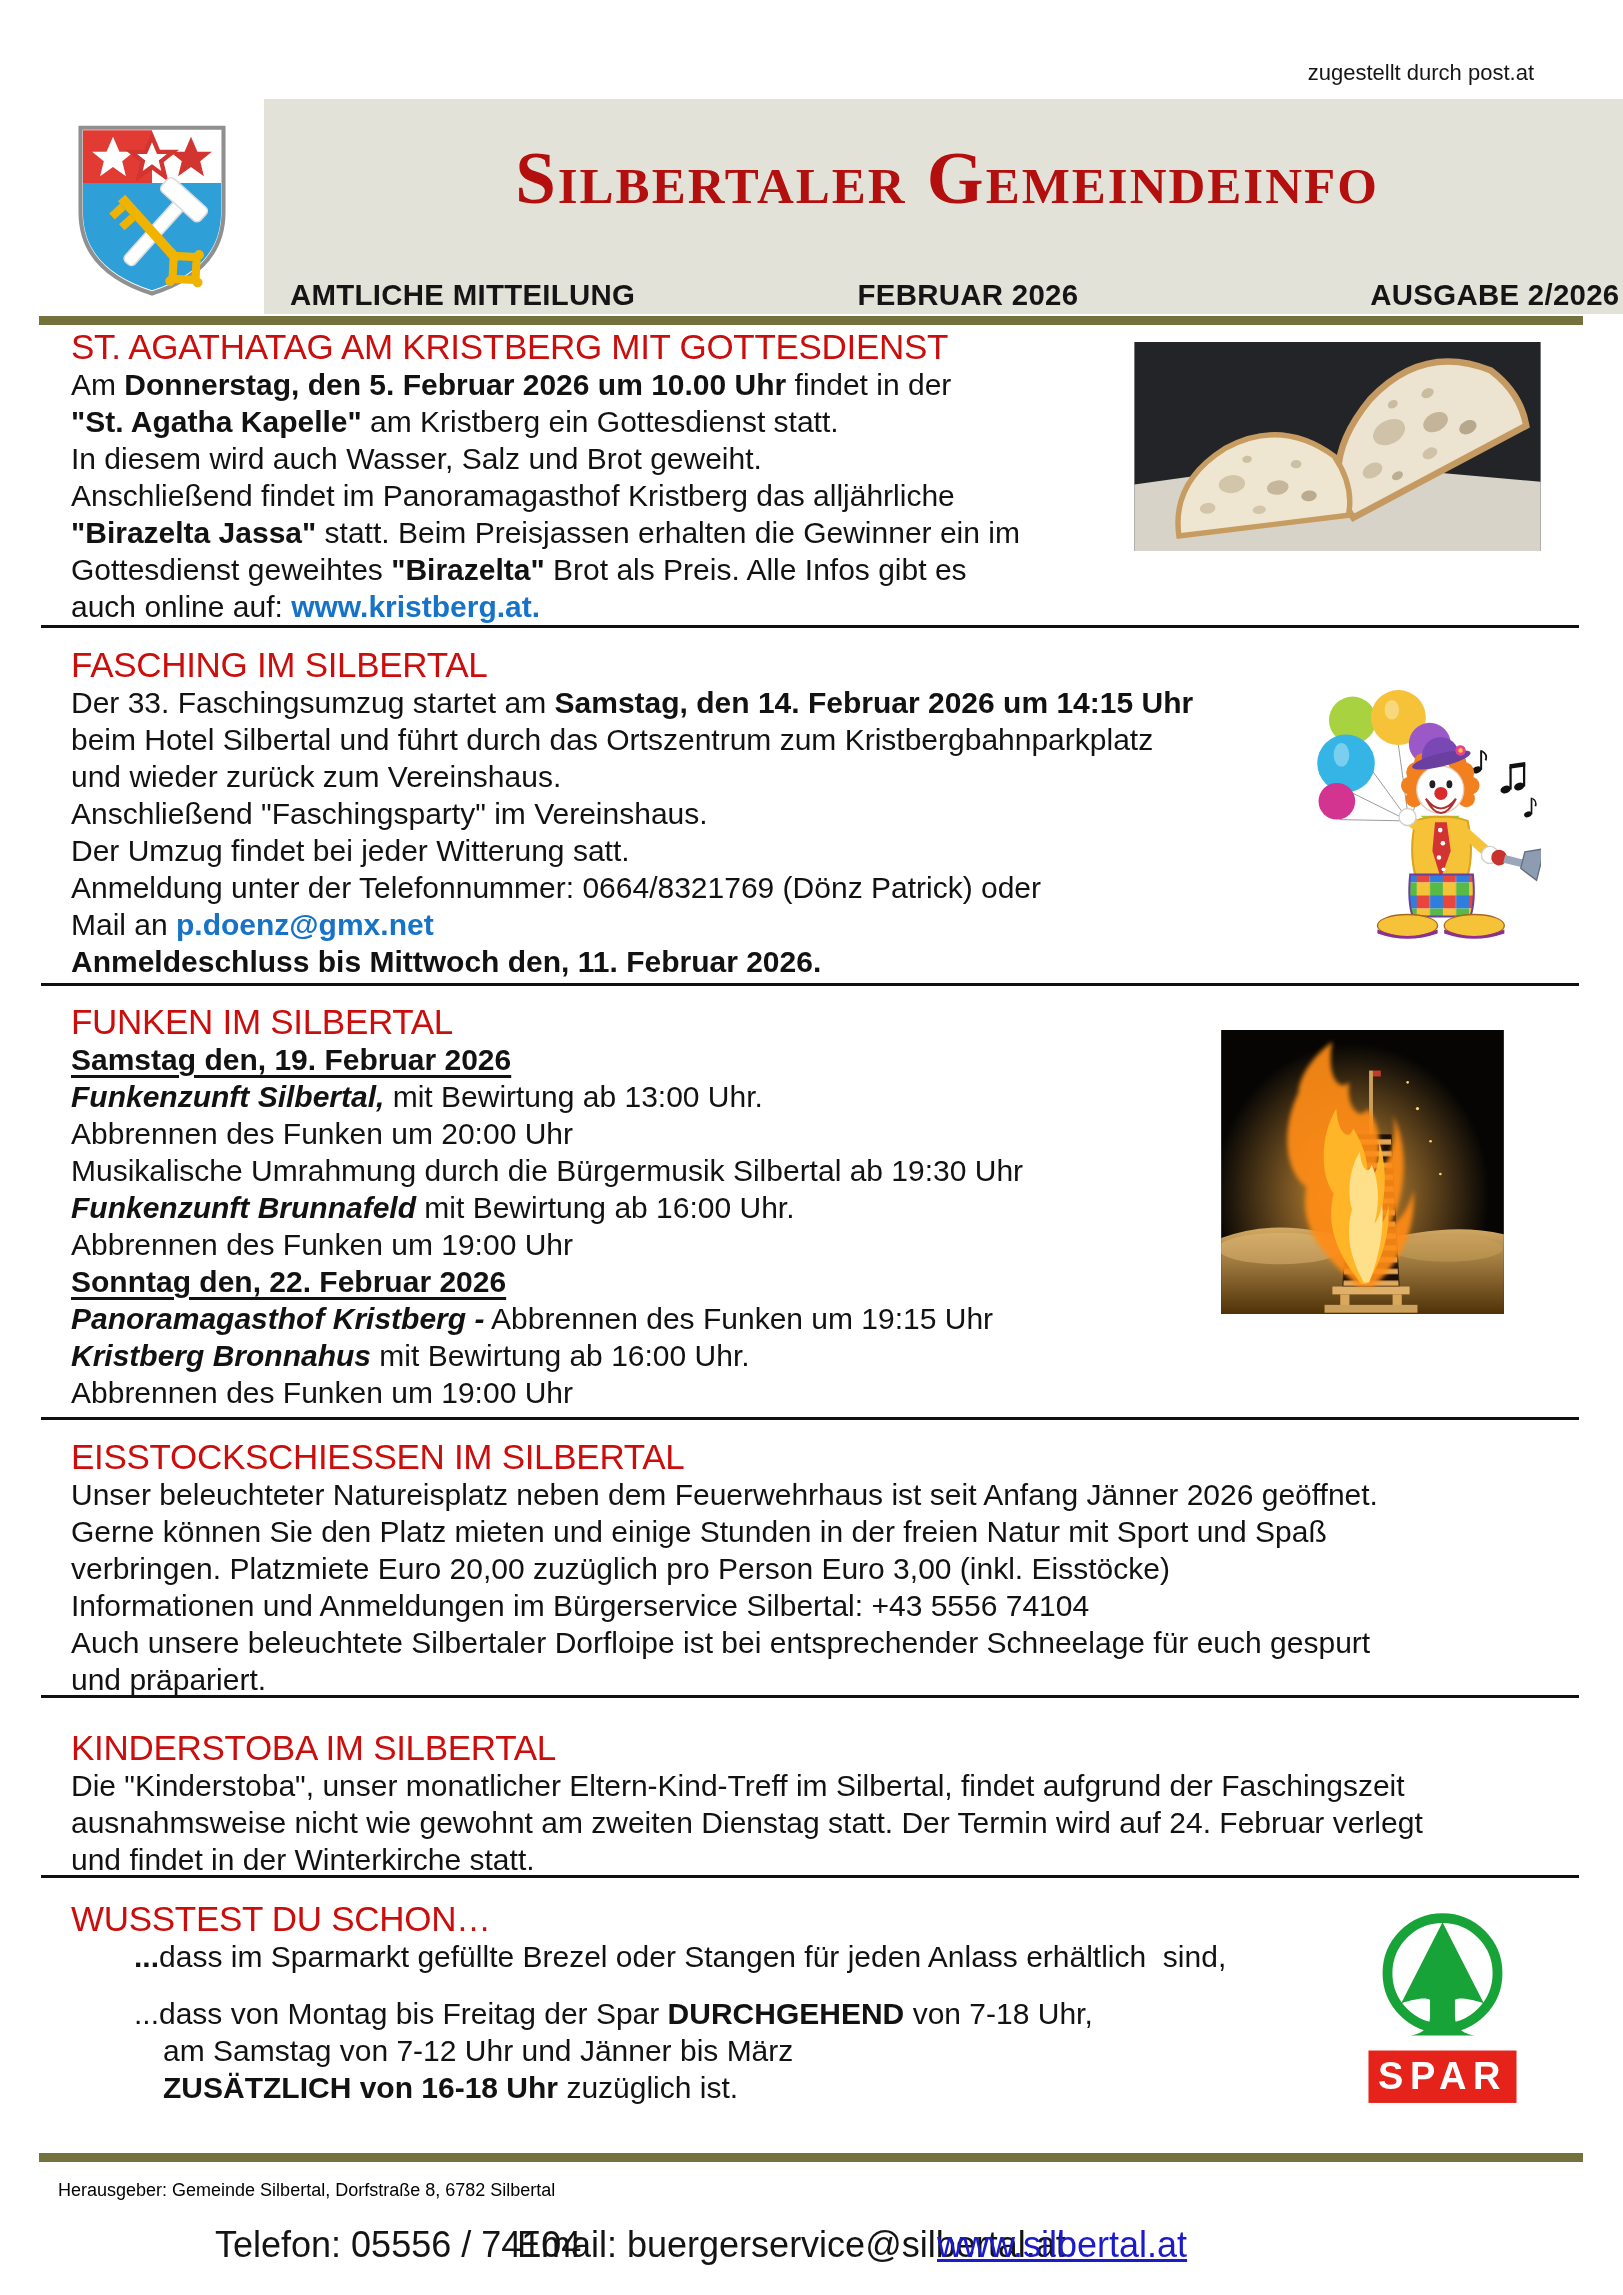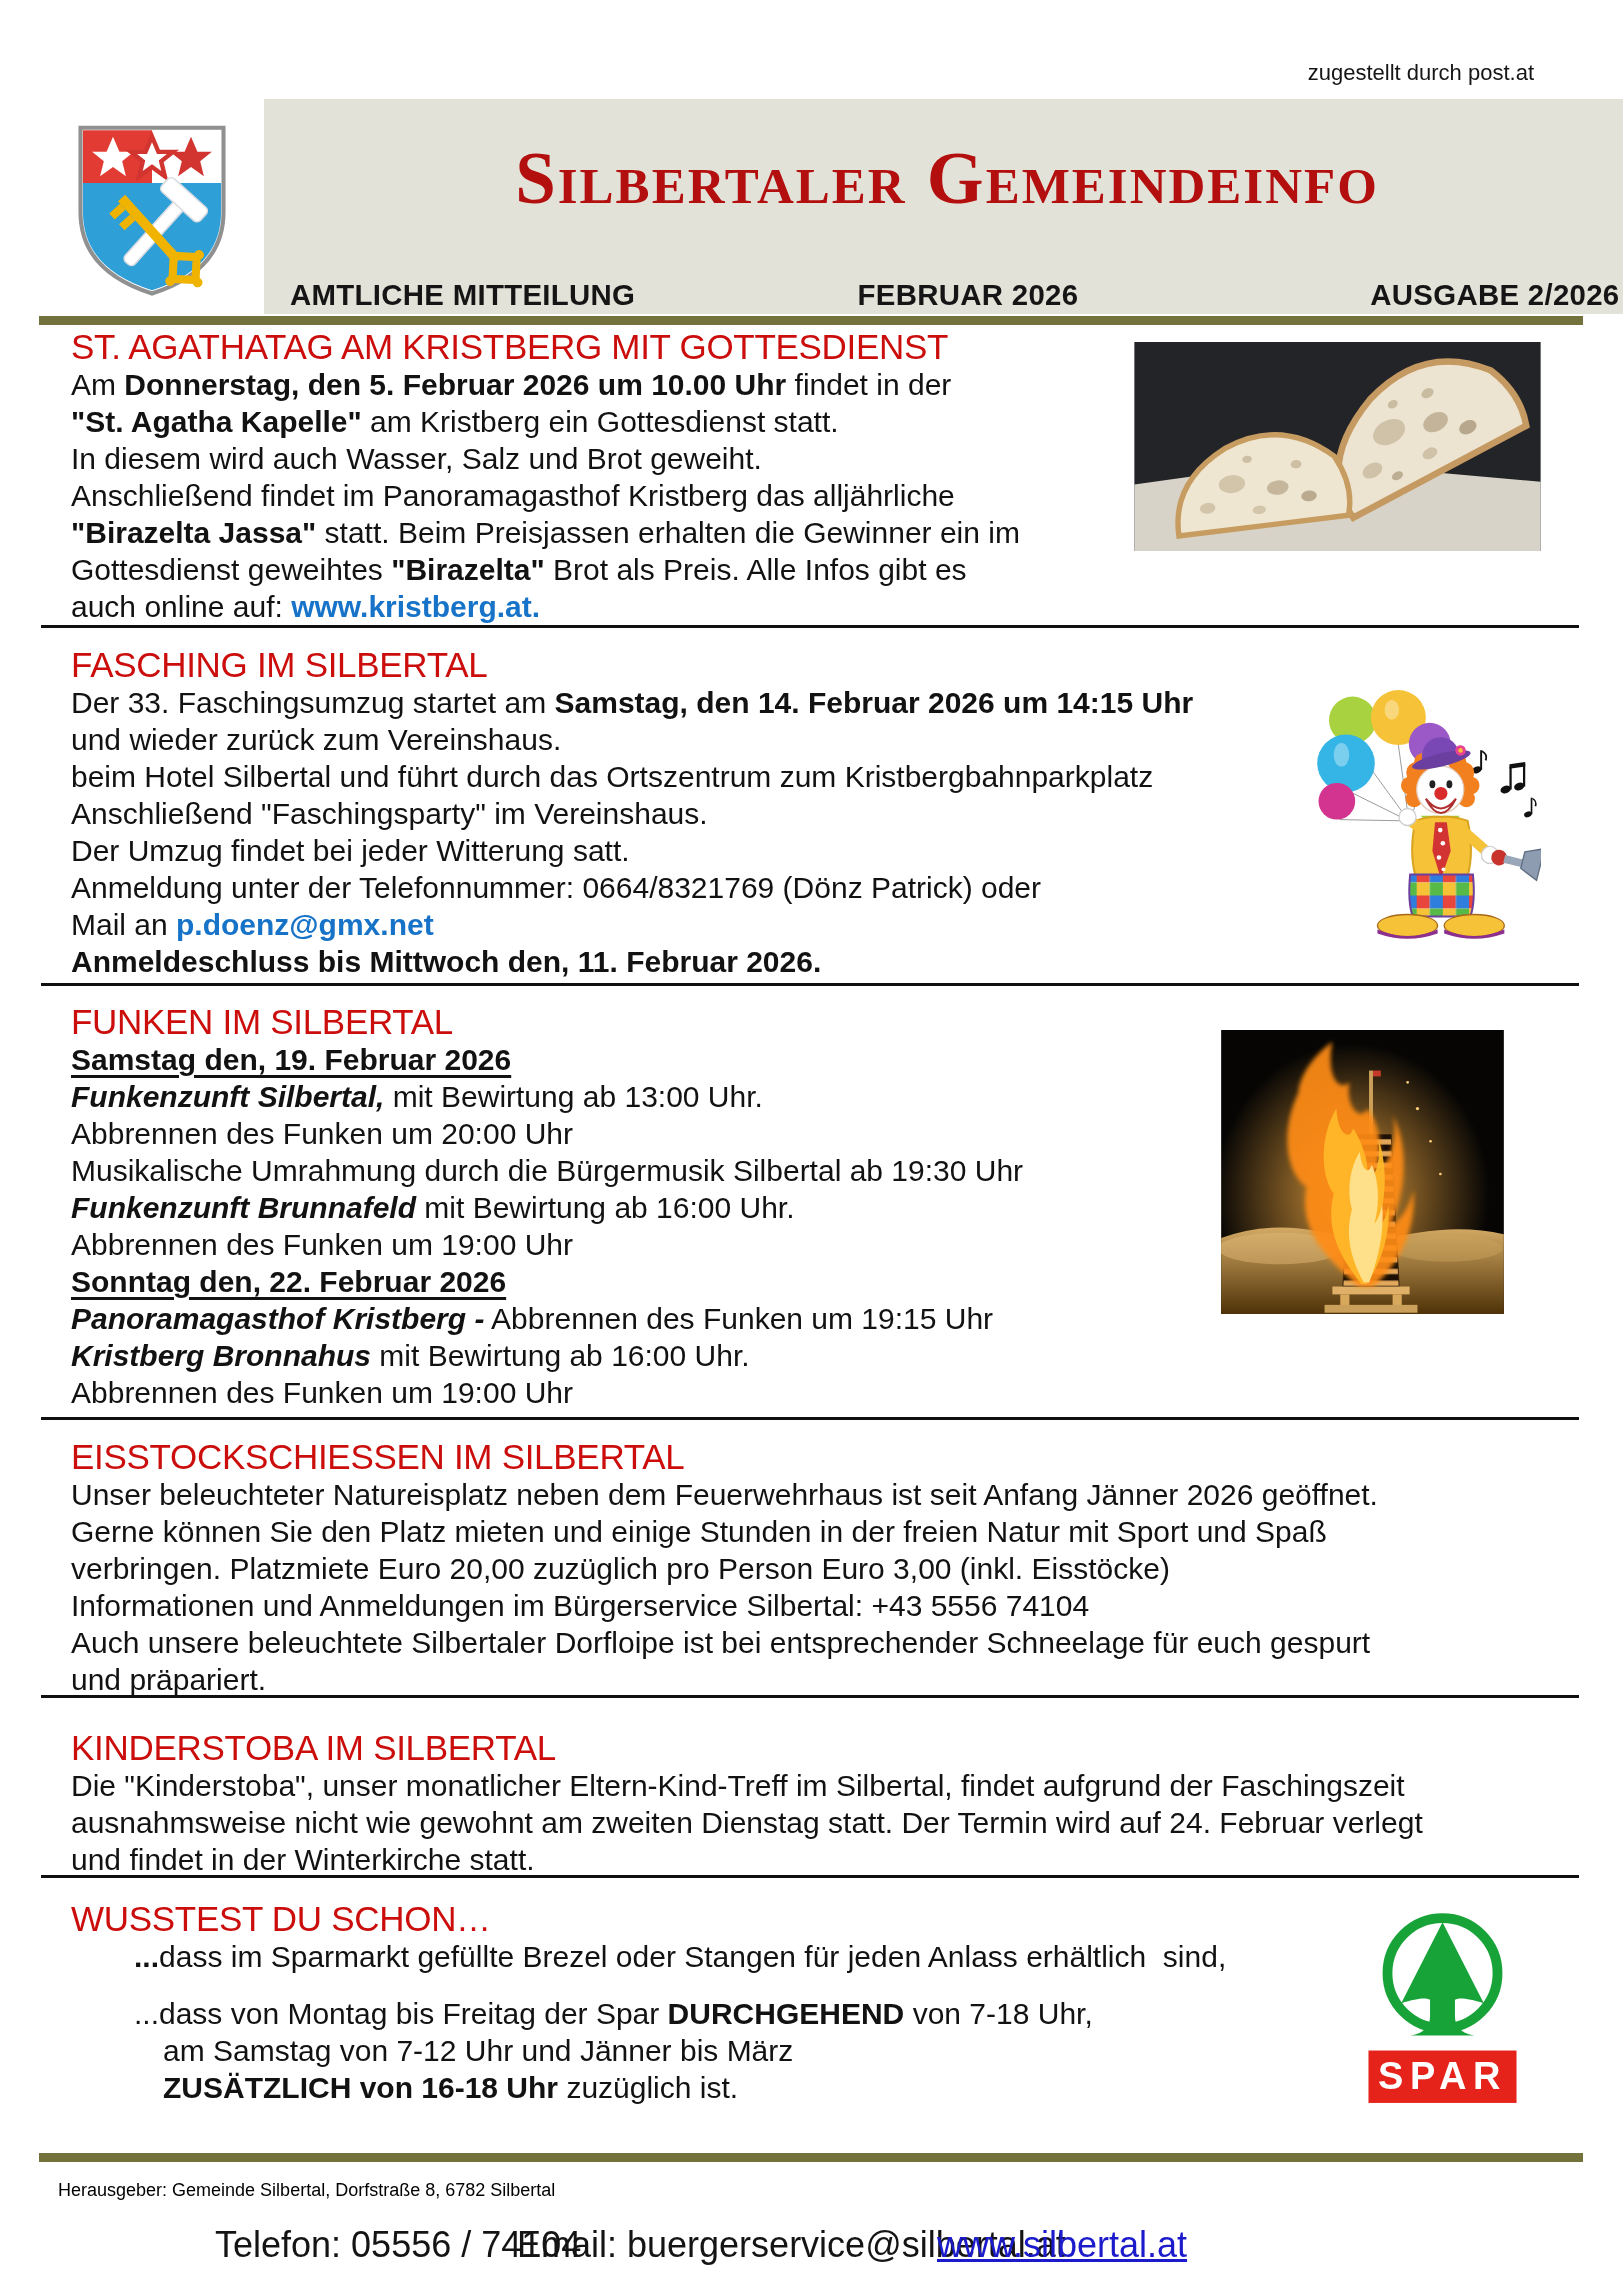--- a/index.html
+++ b/index.html
@@ -93,22 +93,22 @@
         <div class="line"><span class="rb">"St. Agatha Kapelle"</span><span> am Kristberg ein Gottesdienst statt.</span></div>
         <div class="line"><span>In diesem wird auch Wasser, Salz und Brot geweiht.</span></div>
         <div class="line"><span>Anschließend findet im Panoramagasthof Kristberg das alljährliche</span></div>
         <div class="line"><span class="rb">"Birazelta Jassa"</span><span> statt. Beim Preisjassen erhalten die Gewinner ein im</span></div>
         <div class="line"><span>Gottesdienst geweihtes </span><span class="rb">"Birazelta"</span><span> Brot als Preis. Alle Infos gibt es</span></div>
         <div class="line"><span>auch online auf: </span><span class="rlb">www.kristberg.at.</span></div>
       </div>
       <div class="section" style="top: 645px;">
         <div class="sec-heading">FASCHING IM SILBERTAL</div>
         <div class="line"><span>Der 33. Faschingsumzug startet am </span><span class="rb">Samstag, den 14. Februar 2026 um 14:15 Uhr</span></div>
+        <div class="line"><span>beim Hotel Silbertal und führt durch das Ortszentrum zum Kristbergbahnparkplatz</span></div>
         <div class="line"><span>und wieder zurück zum Vereinshaus.</span></div>
-        <div class="line"><span>beim Hotel Silbertal und führt durch das Ortszentrum zum Kristbergbahnparkplatz</span></div>
         <div class="line"><span>Anschließend "Faschingsparty" im Vereinshaus.</span></div>
         <div class="line"><span>Der Umzug findet bei jeder Witterung satt.</span></div>
         <div class="line"><span>Anmeldung unter der Telefonnummer: 0664/8321769 (Dönz Patrick) oder</span></div>
         <div class="line"><span>Mail an </span><span class="rlb">p.doenz@gmx.net</span></div>
         <div class="line"><span class="rb">Anmeldeschluss bis Mittwoch den, 11. Februar 2026.</span></div>
       </div>
       <div class="section" style="top: 1002px;">
         <div class="sec-heading">FUNKEN IM SILBERTAL</div>
         <div class="line"><span class="rbu">Samstag den, 19. Februar 2026</span></div>
         <div class="line"><span class="rbi">Funkenzunft Silbertal,</span><span> mit Bewirtung ab 13:00 Uhr.</span></div>

